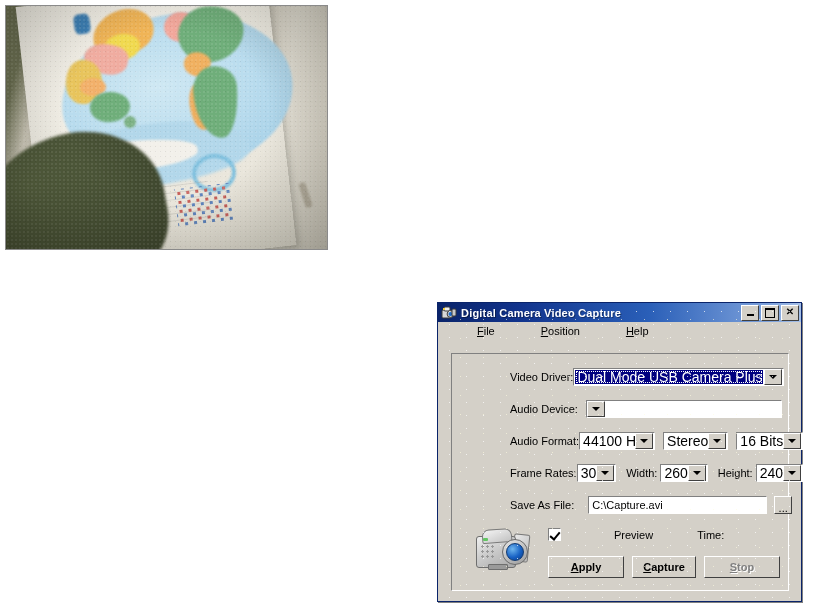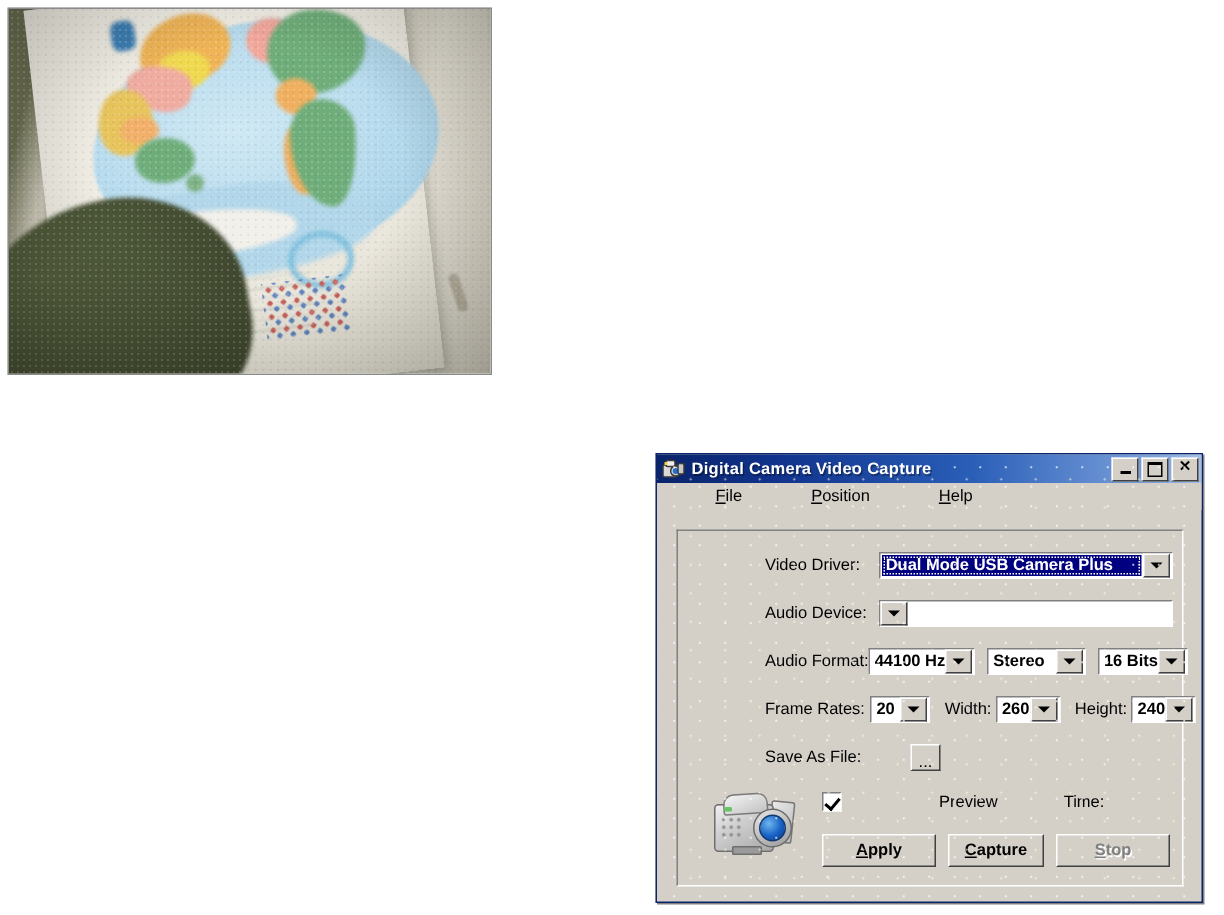--- a/index.html
+++ b/index.html
@@ -223,24 +223,23 @@
   
   .combo {
     height: 18px; background: #ffffff;
     border: 1px solid;
     border-color: #808080 #ffffff #ffffff #808080;
     box-sizing: border-box;
     display: flex; align-items: center;
     padding: 0; position: relative;
   }
   .combo .cval {
-    flex: 1 1 auto; font-size: 11px; color: #000;
+    flex: 1 1 auto; font-size: 14px; color: #000;
     padding-left: 3px; overflow: hidden; white-space: nowrap;
     line-height: 16px;
-    font-weight: bold;
   }
   .combo.focused .cval {
     background: #000080; color: #ffffff;
     margin: 1px; padding-left: 2px;
     outline: 1px dotted #ffffff; outline-offset: -2px;
     line-height: 14px;
   }
   .cbtn {
     width: 16px; height: 14px; margin-right: 1px; flex: none;
     background: #d4d0c8;
@@ -277,21 +276,21 @@
     height: 22px; background: #d4d0c8;
     border: 1px solid;
     border-color: #ffffff #404040 #404040 #ffffff;
     font-size: 11px; color: #000;
     display:flex; align-items:center; justify-content:center;
     box-sizing: border-box;
   }
   .btn.disabled { color: #808080; text-shadow: 1px 1px 0 #ffffff; }
   .btn u { text-decoration: underline; }
 
-  .chk-wrap { display:flex; align-items:center; gap:17px; }
+  .chk-wrap { display:flex; align-items:center; gap:5px; }
   .chk {
     width: 13px; height: 13px; background:#ffffff;
     border: 1px solid;
     border-color: #808080 #ffffff #ffffff #808080;
     box-sizing:border-box; position:relative; flex:none;
   }
   .chk.checked::after {
     content:""; position:absolute;
     left:3px; top:1px; width:4px; height:8px;
     border: solid #000; border-width: 0 2px 2px 0;
@@ -450,21 +449,21 @@
           <span class="cval">16 Bits</span>
           <span class="cbtn">
               <i class="arrow-d"></i>
             </span>
         </div>
       </div>
 
       <div class="row" style="left:10px; top:110px; width:335px;">
         <span class="lbl" style="width:90px;">Frame Rates:</span>
         <div class="combo" style="width:50px;">
-          <span class="cval">20</span>
+          <span class="cval">30</span>
           <span class="cbtn">
               <i class="arrow-d"></i>
             </span>
         </div>
         <span class="lbl" style="margin-left:10px;">Width:</span>
         <div class="combo" style="width:54px; margin-left:3px;">
           <span class="cval">260</span>
           <span class="cbtn">
               <i class="arrow-d"></i>
             </span>
@@ -473,20 +472,21 @@
         <div class="combo" style="width:54px; margin-left:3px;">
           <span class="cval">240</span>
           <span class="cbtn">
               <i class="arrow-d"></i>
             </span>
         </div>
       </div>
 
       <div class="row" style="left:10px; top:142px; width:330px;">
         <span class="lbl" style="width:90px;">Save As File:</span>
+        <div class="textbox" style="width:205px;">C:\Capture.avi</div>
         <div class="smallbtn" style="margin-left:7px;">...</div>
       </div>
 
       <div class="cam" style="left:22px; top:172px;">
         <div class="cam-lcd"></div>
         <div class="cam-body"></div>
         <div class="cam-top"></div>
         <div class="cam-grip"></div>
         <div class="cam-led"></div>
         <div class="cam-lens-out"></div>

